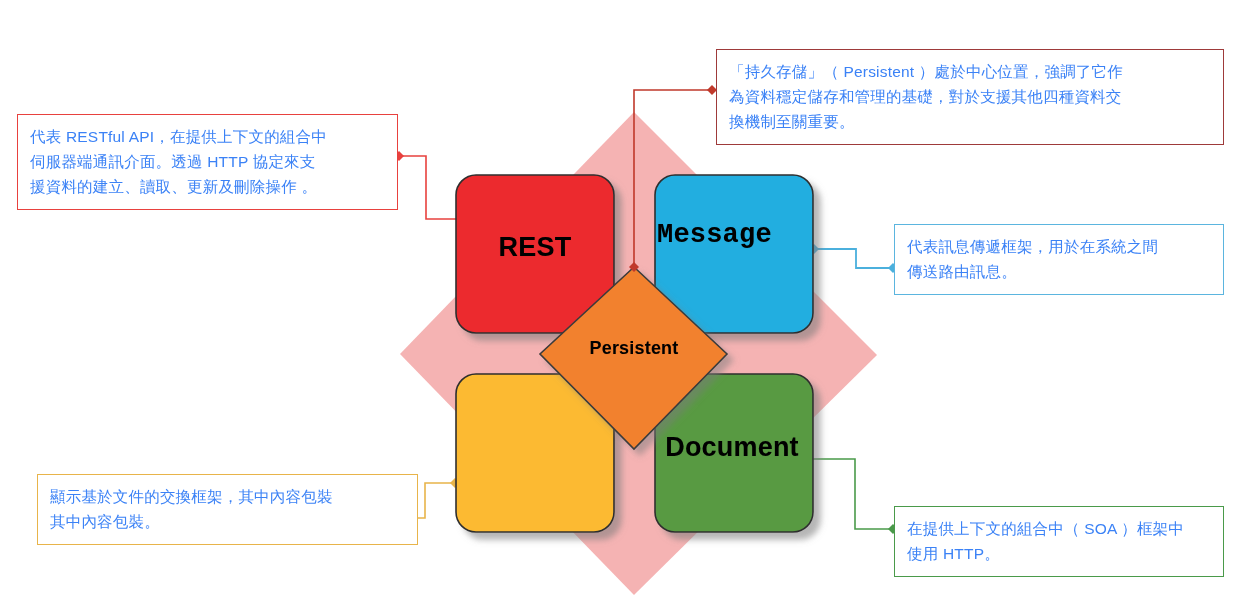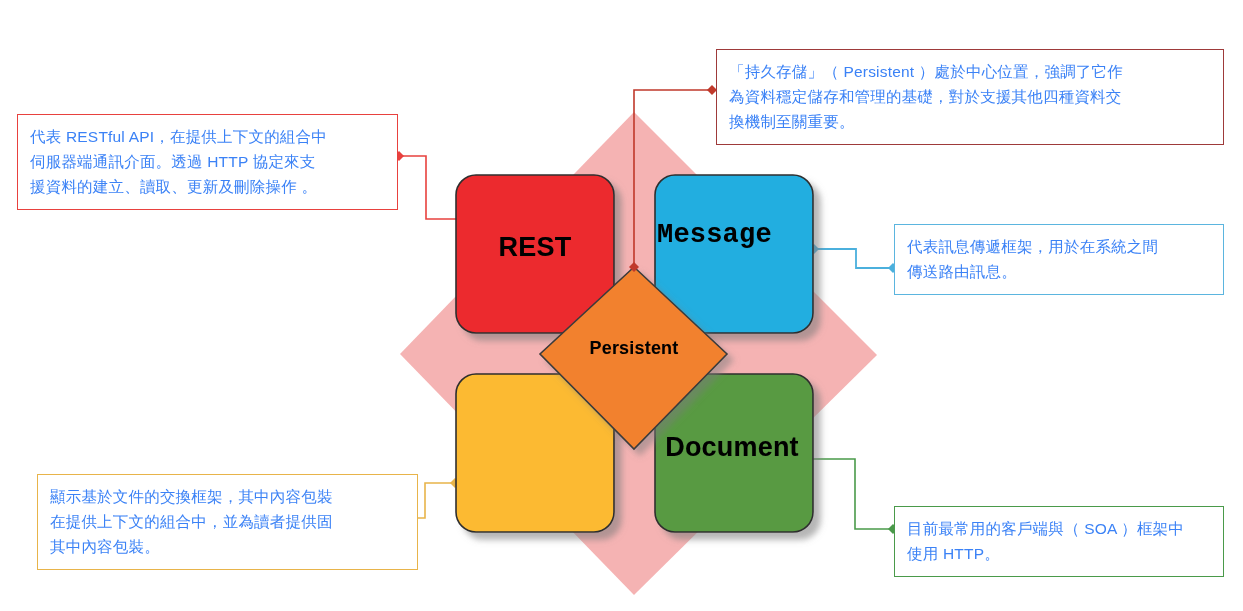--- a/index.html
+++ b/index.html
@@ -171,23 +171,22 @@
     <p>為資料穩定儲存和管理的基礎，對於支援其他四種資料交</p>
     <p>換機制至關重要。</p>
   </div>
 
   <div class="callout" id="callout-message" style="border-color: rgb(91, 181, 223);">
     <p>代表訊息傳遞框架，用於在系統之間</p>
     <p>傳送路由訊息。</p>
   </div>
 
   <div class="callout" id="callout-service" style="border-color: rgb(74, 154, 74);">
-    <p>目前最常用的客戶端與（ SOA ）框架中</p>
+    <p>在提供上下文的組合中（ SOA ）框架中</p>
     <p>使用 HTTP。</p>
   </div>
 
   <div class="callout" id="callout-document" style="border-color: rgb(232, 180, 74);">
     <p>顯示基於文件的交換框架，其中內容包裝</p>
-    <p>在提供上下文的組合中，並為讀者提供固</p>
     <p>其中內容包裝。</p>
   </div>
 
 </div>
 
 </body></html>

